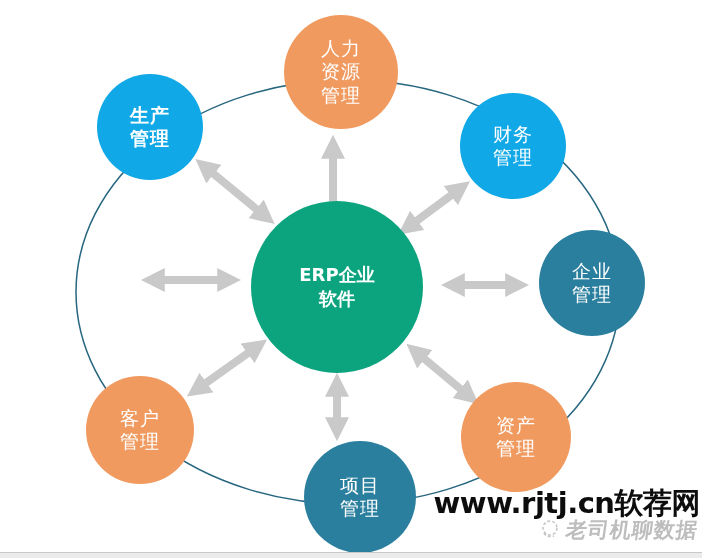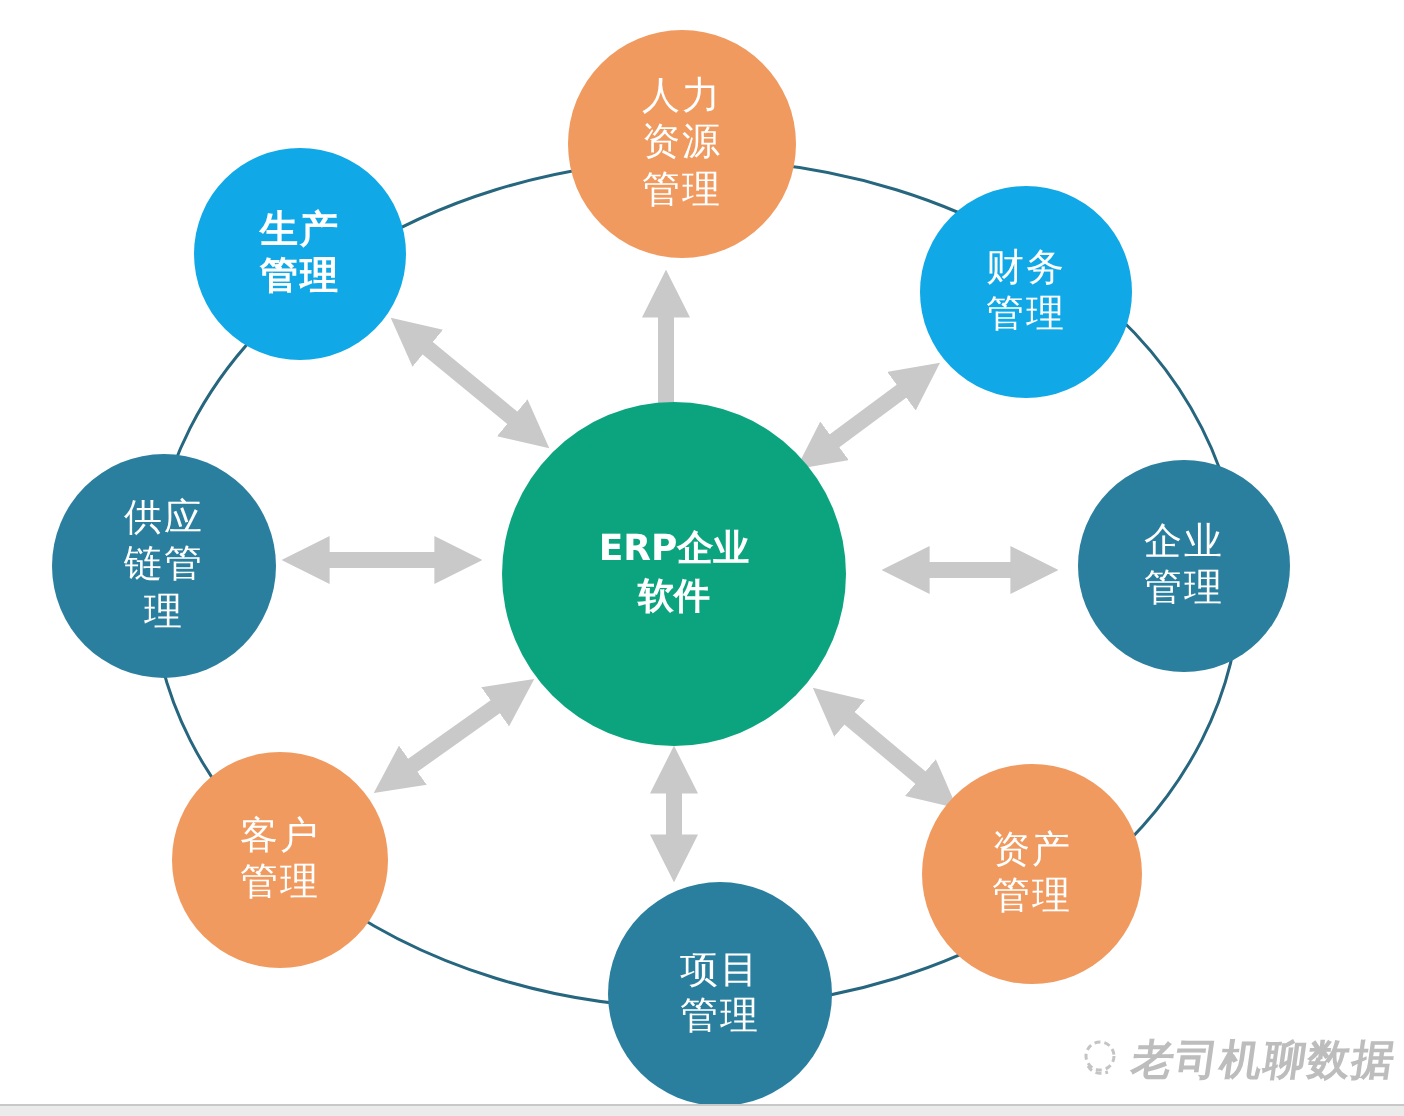--- a/index.html
+++ b/index.html
@@ -94,36 +94,32 @@
   <div class="node" style="left: 304px; top: 441px; width: 112px; height: 112px; background: rgb(43, 127, 158);">
     <span class="node-label">项目
 管理</span>
   </div>
 
   <div class="node" style="left: 86px; top: 376px; width: 108px; height: 108px; background: rgb(240, 154, 95);">
     <span class="node-label">客户
 管理</span>
   </div>
 
-  <div class="node" style="left: 26px; top: 227px; width: 112px; height: 112px; background: rgb(43, 127, 158);">
-    <span class="node-label">供应
-链管
-理</span>
-  </div>
 
   <div class="node" style="left: 97px; top: 74px; width: 106px; height: 106px; background: rgb(16, 168, 230); font-weight: bold;">
     <span class="node-label">生产
 管理</span>
   </div>
 
   <div class="node" style="left: 251px; top: 201px; width: 172px; height: 172px; background: rgb(11, 164, 126);">
     <span class="center-label">ERP企业
 软件</span>
   </div>
 
+  <div class="watermark-site">www.rjtj.cn软荐网</div>
 
   <div class="watermark-stamp">
     <svg width="24" height="24" viewBox="0 0 24 24">
       <circle cx="12" cy="10" r="7" fill="none" stroke="#c4c4c4" stroke-width="1.5" stroke-dasharray="3 2"></circle>
       <path d="M6 15 q3 5 10 3" fill="none" stroke="#c4c4c4" stroke-width="1.5" stroke-dasharray="3 2"></path>
     </svg>
     <span class="stamp-text">老司机聊数据</span>
   </div>
 
   <div class="bottom-bar"></div>

